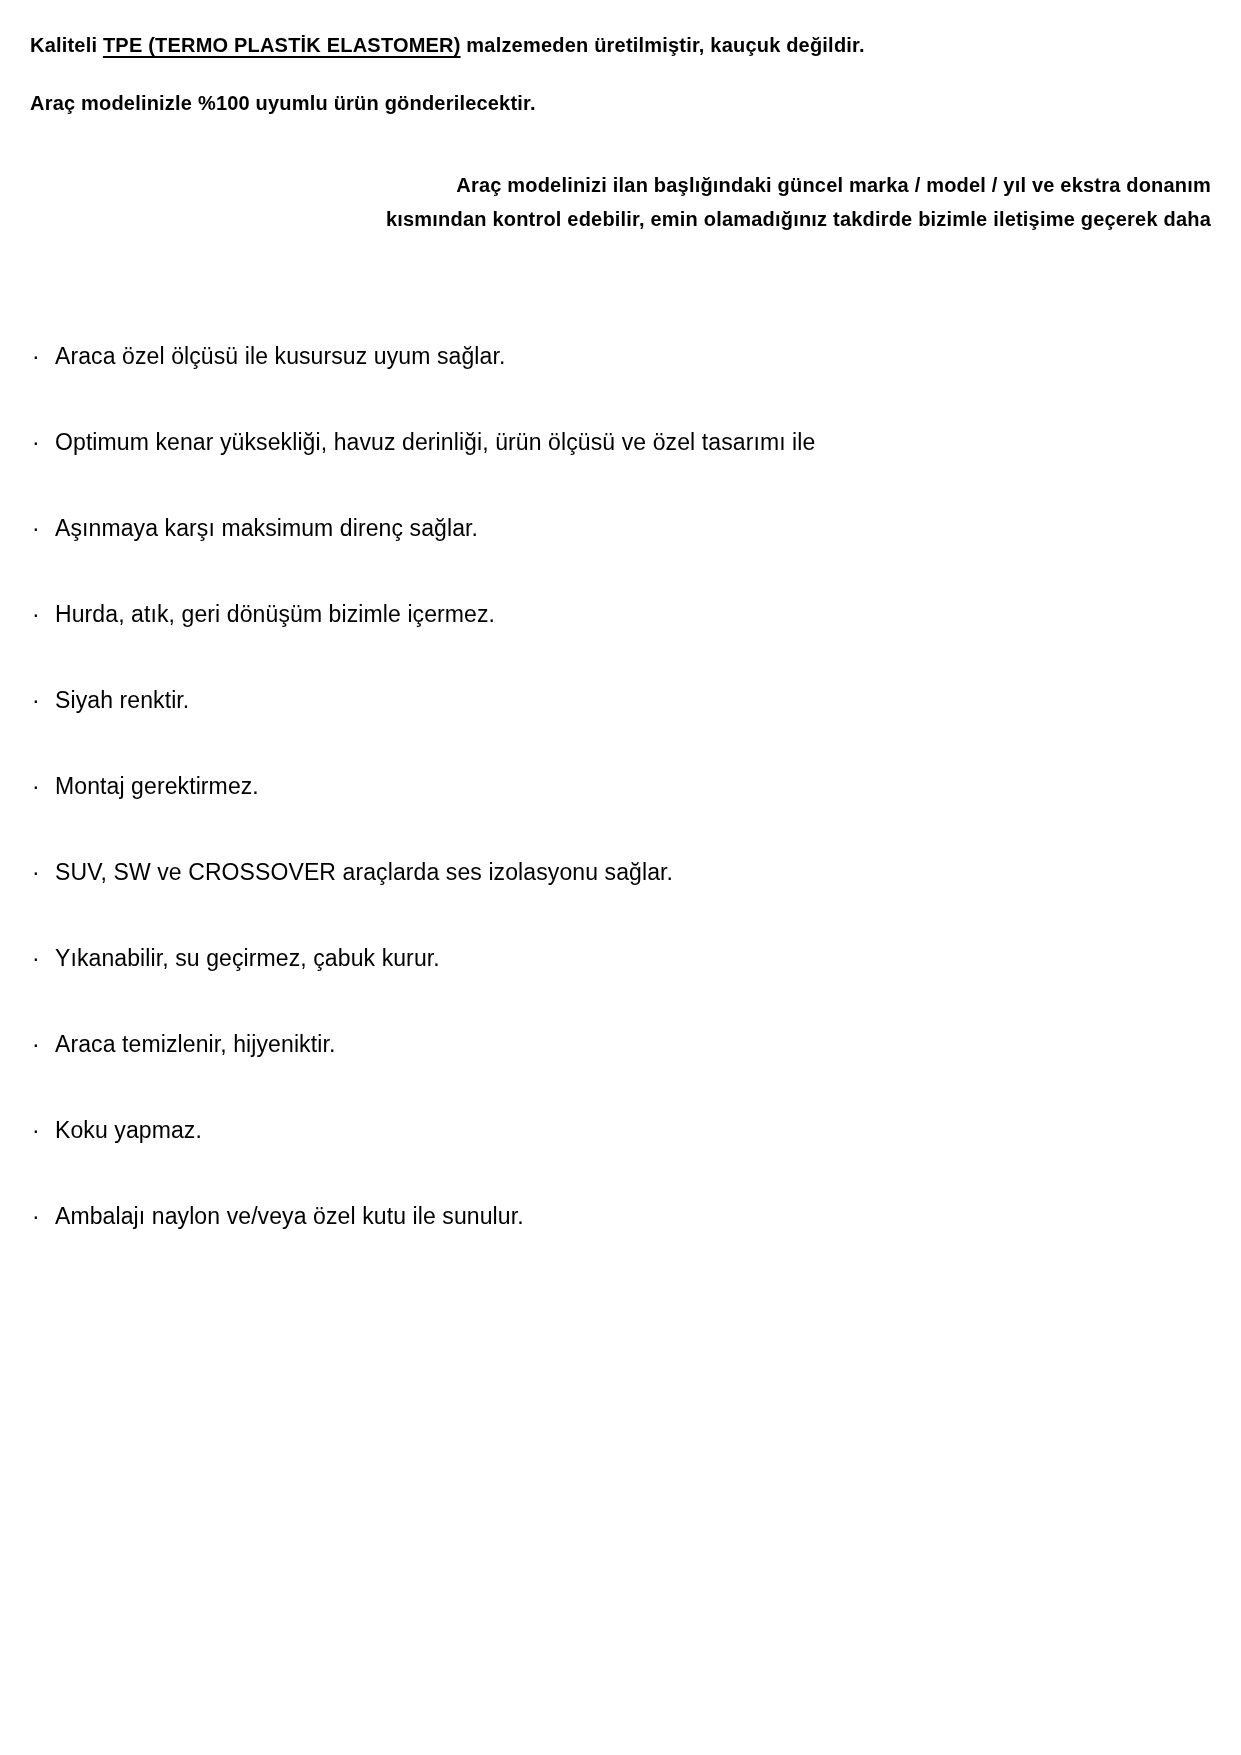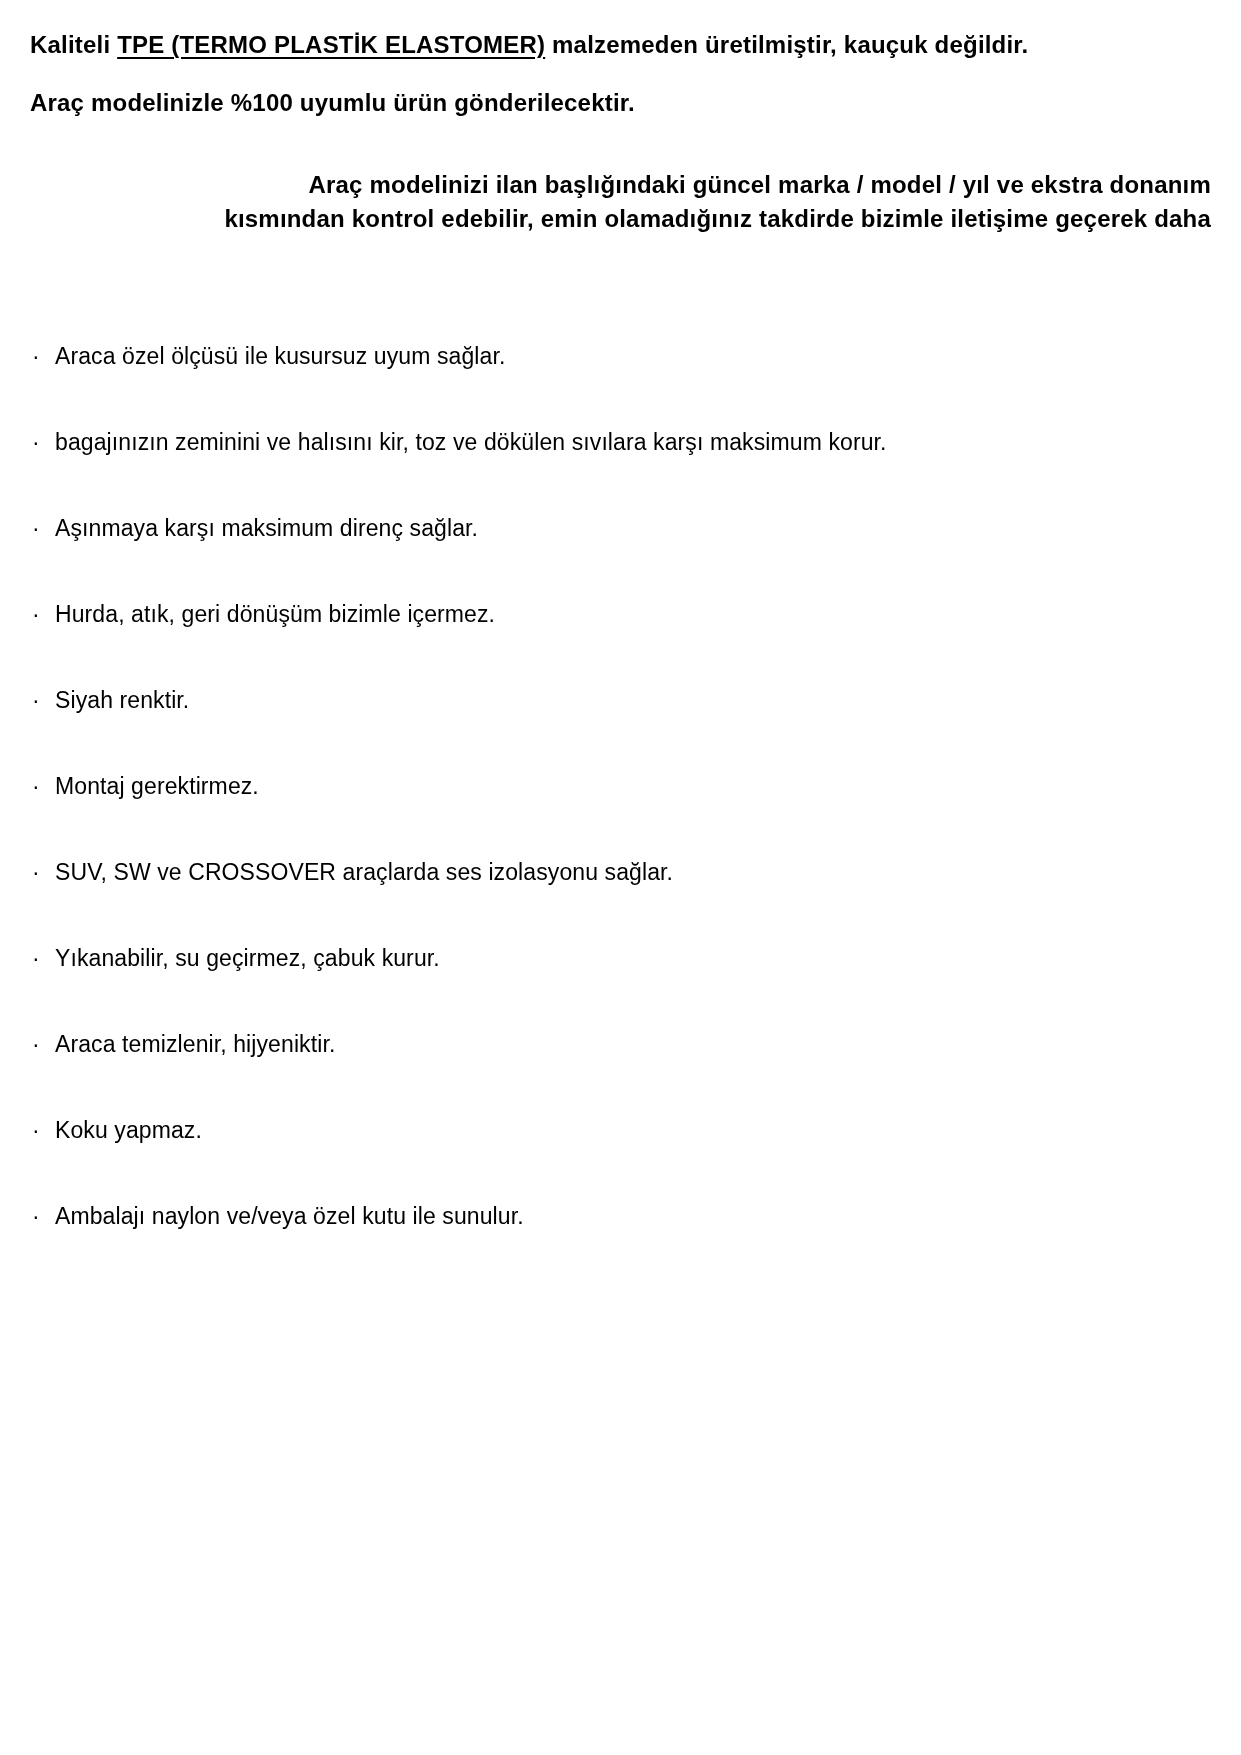--- a/index.html
+++ b/index.html
@@ -17,21 +17,21 @@
   }
   .page {
     box-sizing: border-box;
     width: 1241px;
     height: 1755px;
     padding: 28px 30px 0 30px;
   }
   
   .intro p {
     margin: 0;
-    font-size: 24px;
+    font-size: 20px;
     font-weight: bold;
     line-height: 34px;
     letter-spacing: 0.2px;
   }
   .intro .p1 { margin-bottom: 24px; }
   .intro .p2 { margin-bottom: 48px; }
   .intro .p3 { margin-bottom: 104px; text-align: right; }
   .underlined {
     text-decoration: underline;
     text-decoration-thickness: 2px;
@@ -83,21 +83,21 @@
     <li>
       <span class="dot">·</span>
       <span class="li-text">
         <span class="ln">Araca özel ölçüsü ile kusursuz uyum sağlar.</span>
       </span>
     </li>
 
     <li>
       <span class="dot">·</span>
       <span class="li-text">
-        <span class="ln">bagajınızın zeminini ve halısını kir, toz ve dökülen sıvılara karşı maksimum korur.</span>
+        <span class="ln">Optimum kenar yüksekliği, havuz derinliği, ürün ölçüsü ve özel tasarımı ile</span>
       </span>
     </li>
 
     <li>
       <span class="dot">·</span>
       <span class="li-text">
         <span class="ln">Aşınmaya karşı maksimum direnç sağlar.</span>
       </span>
     </li>
 

